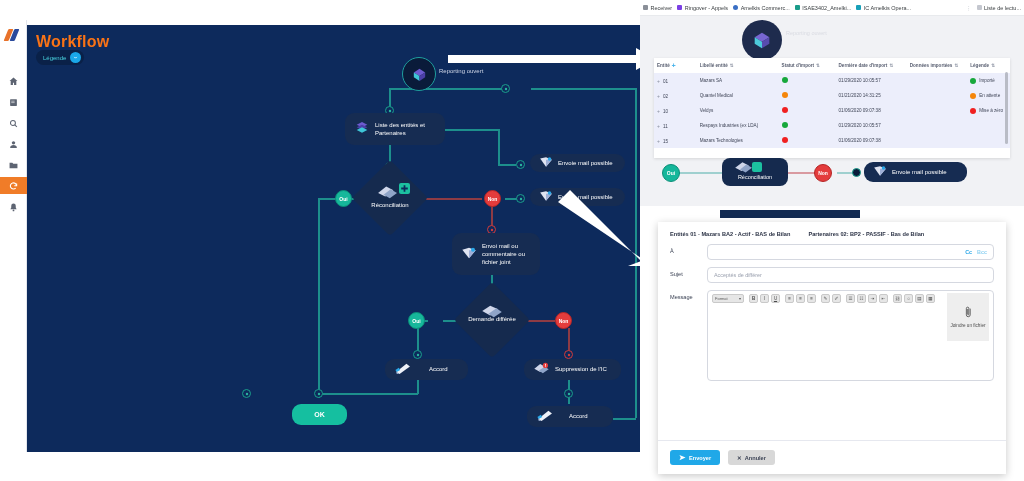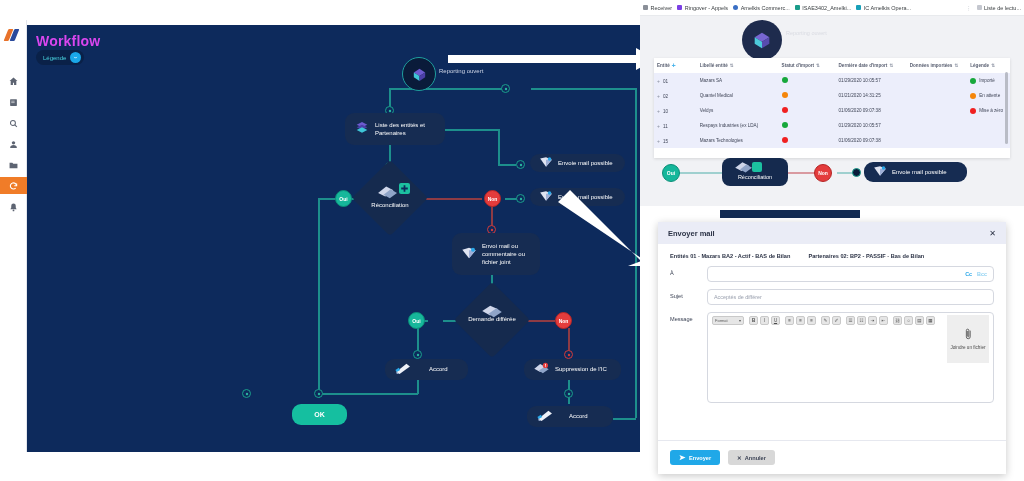--- a/index.html
+++ b/index.html
@@ -32,22 +32,22 @@
   }
   .side-item.active { background:#f07c28; color:#fff; }
   .side-item svg { width:9px; height:9px; }
   .side-sep { width:1px; height:26px; }
 
   .wf-canvas {
     position:absolute; left:27px; top:5px; width:621px; height:427px;
     background:#0d2a5c; overflow:hidden;
   }
   .wf-title {
-    position:absolute; left:9px; top:8px; color:#d946ef;
-    font-size:14px; font-weight:bold; letter-spacing:.2px;
+    position:absolute; left:9px; top:8px; color:#f97316;
+    font-size:16px; font-weight:bold; letter-spacing:.2px;
   }
   .legend-pill {
     position:absolute; left:9px; top:25px; height:15px;
     background:#0a2148; border-radius:8px; display:flex; align-items:center;
     gap:4px; padding:0 3px 0 7px;
   }
   .legend-pill .lab { color:#49d5e0; font-size:6px; }
   .legend-pill .knob {
     width:11px; height:11px; border-radius:50%; background:#1aa7e8;
     display:flex; align-items:center; justify-content:center;
@@ -690,24 +690,20 @@
             </svg>
           </span>
           <span>Envoie mail possible</span>
         </div>
       </div>
     </div>
 
     <div style="position:absolute;left:80px;top:210px;width:140px;height:8px;background:#122a52;"></div>
 
     <div class="dlg">
-      <div class="dlg-head">
-        <span class="dlg-title">Envoyer mail</span>
-        <span class="dlg-x">✕</span>
-      </div>
 
       <div class="dlg-sub">
         <span>Entités 01 - Mazars BA2 - Actif - BAS de Bilan</span>
         <span>Partenaires 02: BP2 - PASSIF - Bas de Bilan</span>
       </div>
 
       <div class="field-row">
         <span class="field-lbl">À</span>
         <div class="inp">
           <span></span>

